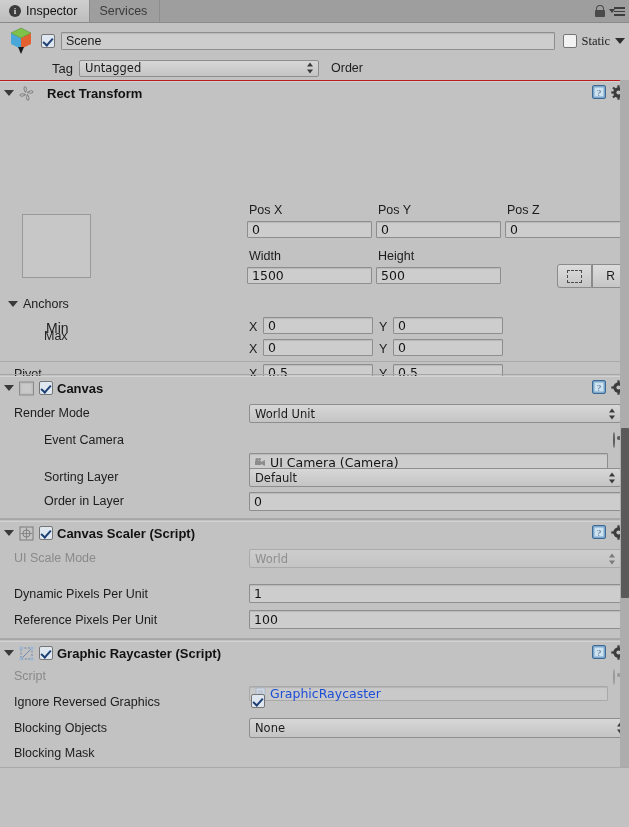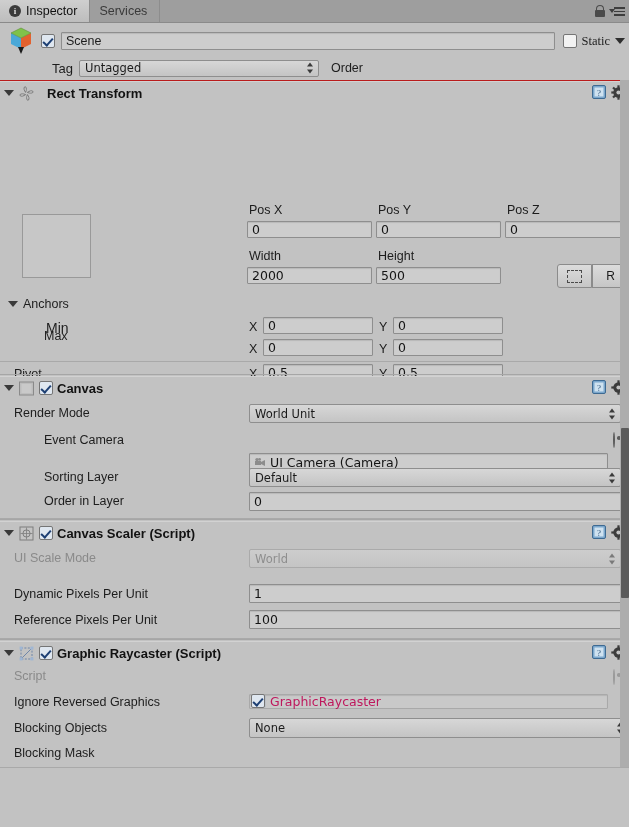--- a/index.html
+++ b/index.html
@@ -509,21 +509,21 @@
         <span>0</span>
       </span>
     <span class="field abs" style="left:505px; top:140px; width:126px;">
         <span>0</span>
       </span>
 
     <span class="colhead" style="left:249px; top:168px;">Width</span>
     <span class="colhead" style="left:378px; top:168px;">Height</span>
 
     <span class="field abs" style="left:247px; top:186px; width:125px;">
-        <span>2000</span>
+        <span>1500</span>
       </span>
     <span class="field abs" style="left:376px; top:186px; width:125px;">
         <span>500</span>
       </span>
 
     <span class="rt-btn" style="left:557px; top:183px; width:35px; height:24px; border-radius:3px 0 0 3px;">
       <span class="dashrect"></span>
     </span>
     <span class="rt-btn" style="left:592px; top:183px; width:37px; height:24px; border-radius:0;">
       <span>R</span>
@@ -749,21 +749,21 @@
               <rect x="0.3" y="6.4" width="3" height="2.2"></rect>
                 <rect x="11.7" y="6.4" width="3" height="2.2"></rect>
             </g>
             <circle cx="7.5" cy="7.5" r="2.1" fill="#c2c2c2"></circle>
           </svg>
         </span>
       </span>
     </div>
 
     <span class="abs" style="left:14px; top:28px; font-size:12.5px; color:#8a8a8a;">Script</span>
-    <span class="field abs objfield" style="left:249px; top:30px; width:359px; height:15px; color:#be185d; background:#c9c9c9; border-color:#a9a9a9;">
+    <span class="field abs objfield" style="left:249px; top:22px; width:359px; height:15px; color:#1d4ed8; background:#c9c9c9; border-color:#a9a9a9;">
       <span class="obj-thumb">
         <svg width="13" height="13" viewBox="0 0 13 13">
           <rect x="2" y="1" width="9" height="11" fill="#cfd8e2" stroke="#a7b3c2" stroke-width="0.8"></rect>
           <path d="M4 4 h5 M4 6 h5 M4 8 h3" stroke="#a7b3c2" stroke-width="0.8"></path>
         </svg>
       </span>
       <span>GraphicRaycaster</span>
     </span>
     <span class="abs" style="left:613px; top:29px;"><span class="sel-circle dim"></span></span>
 

